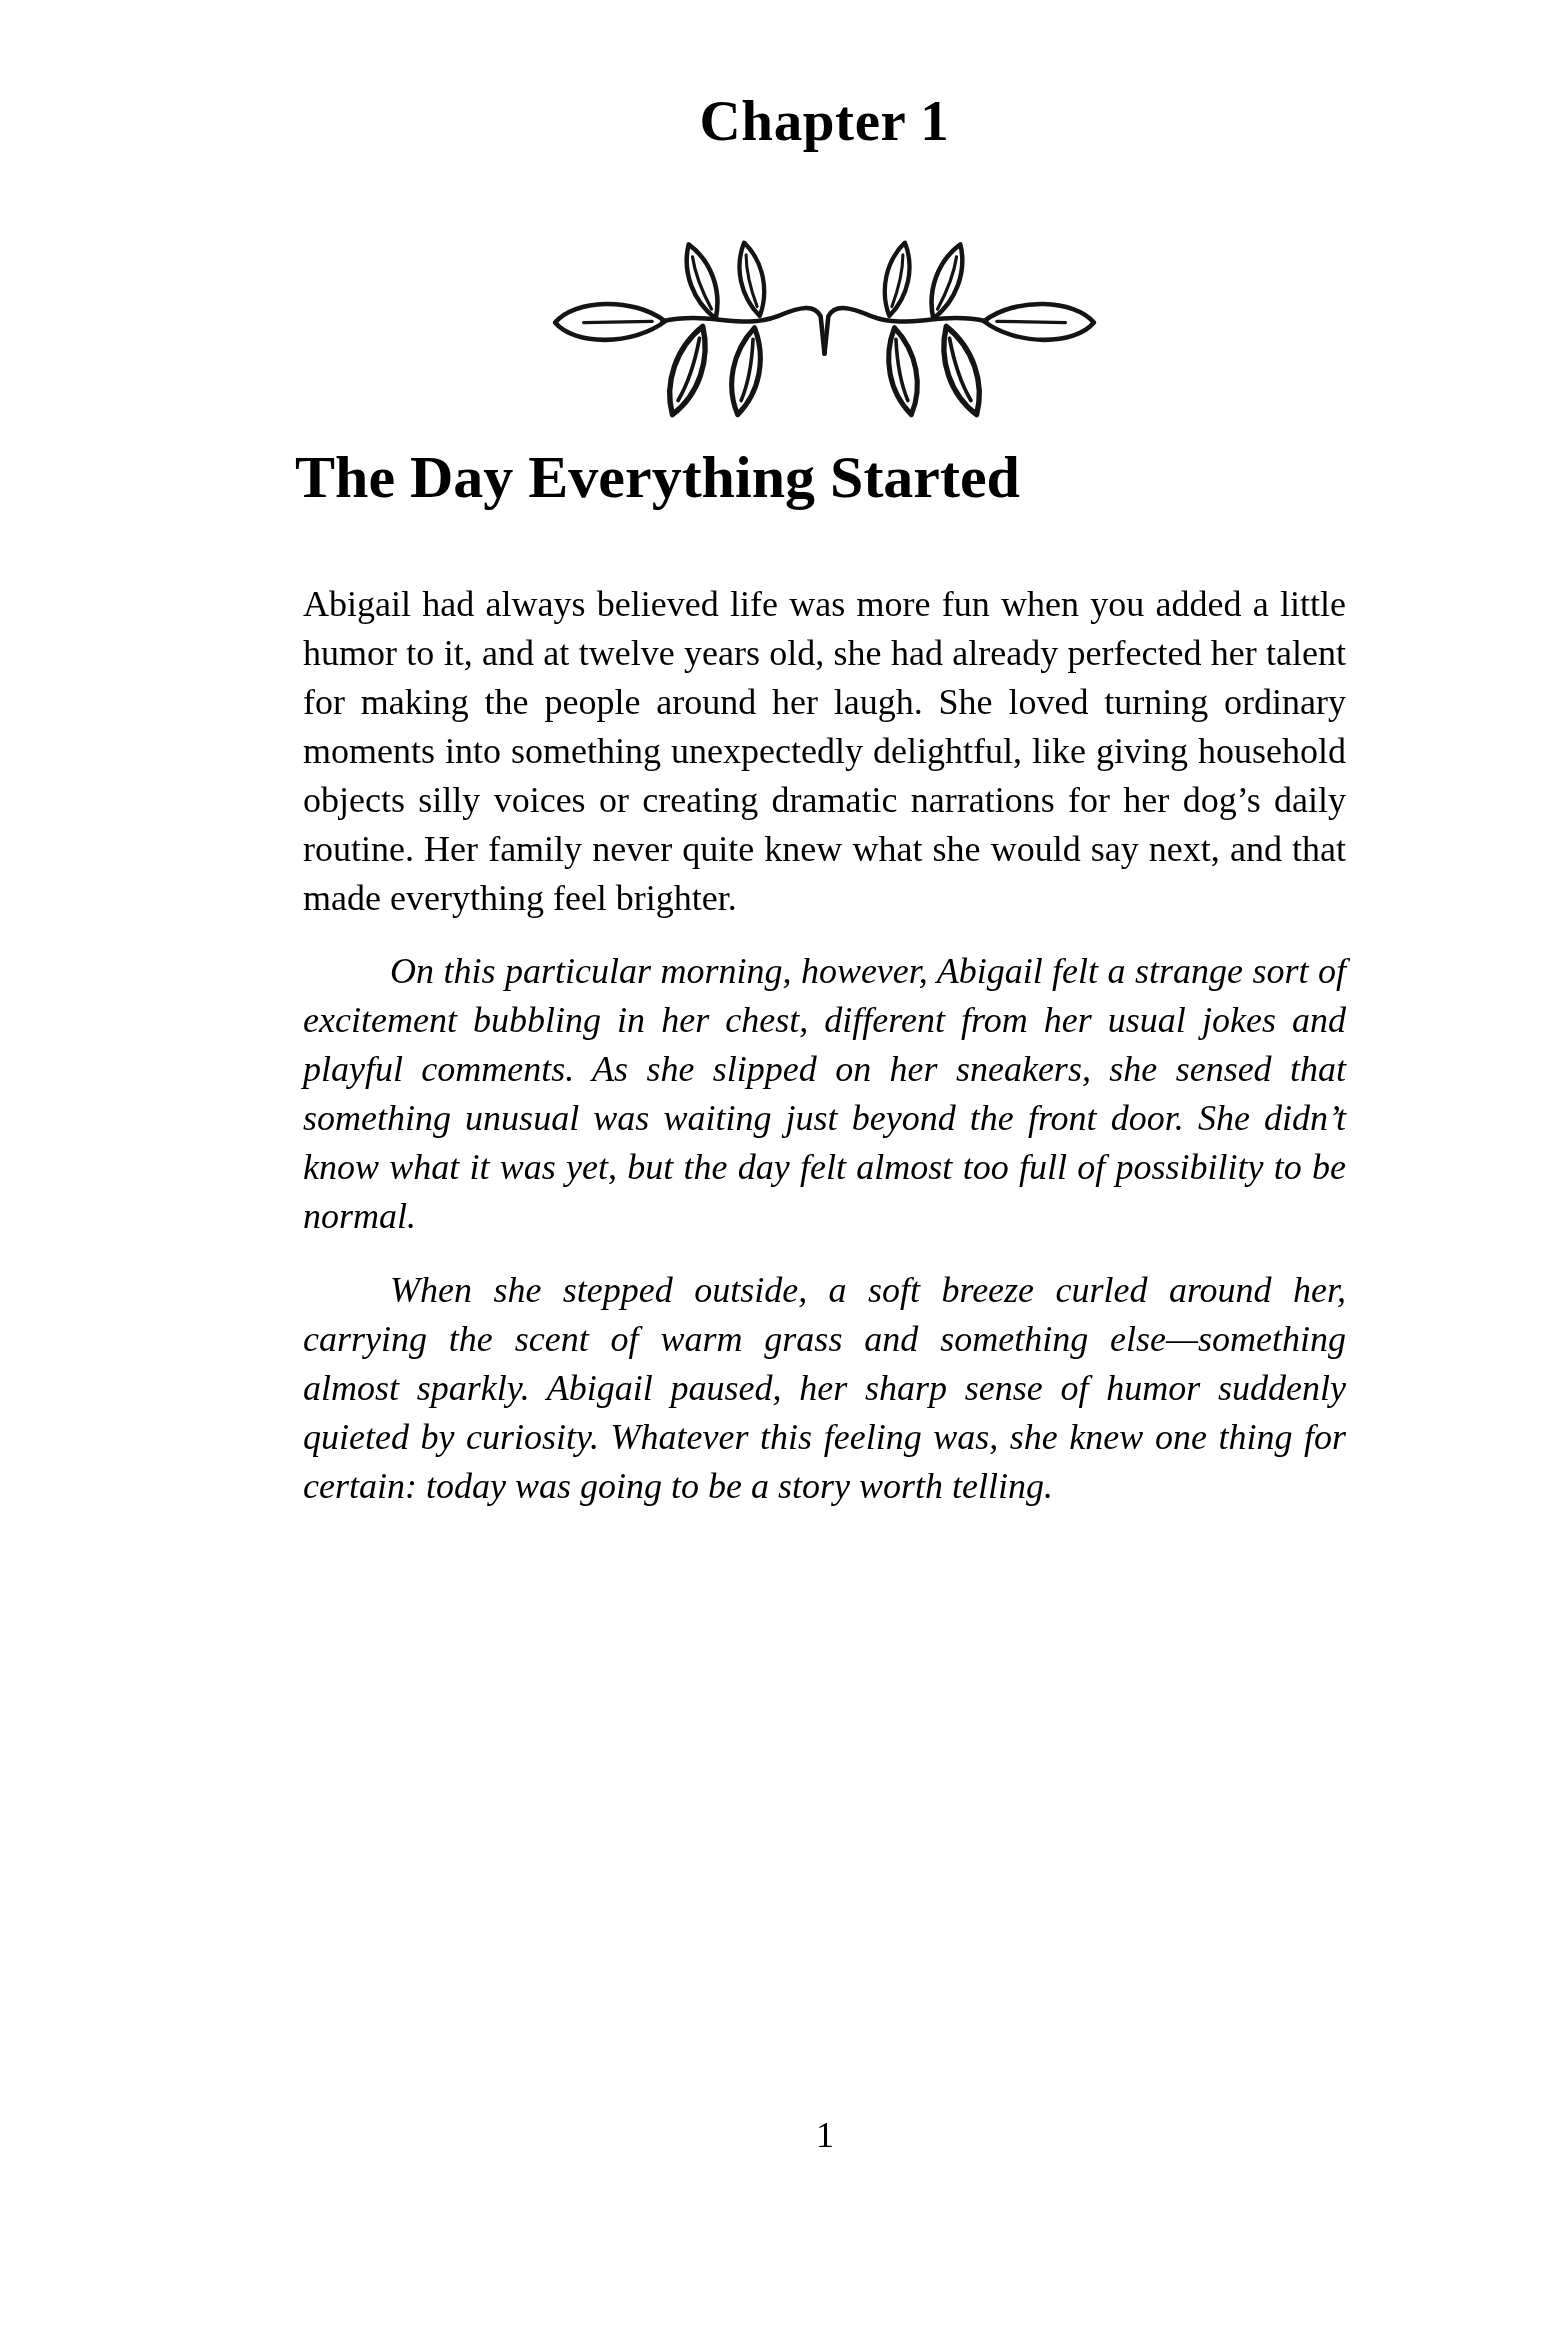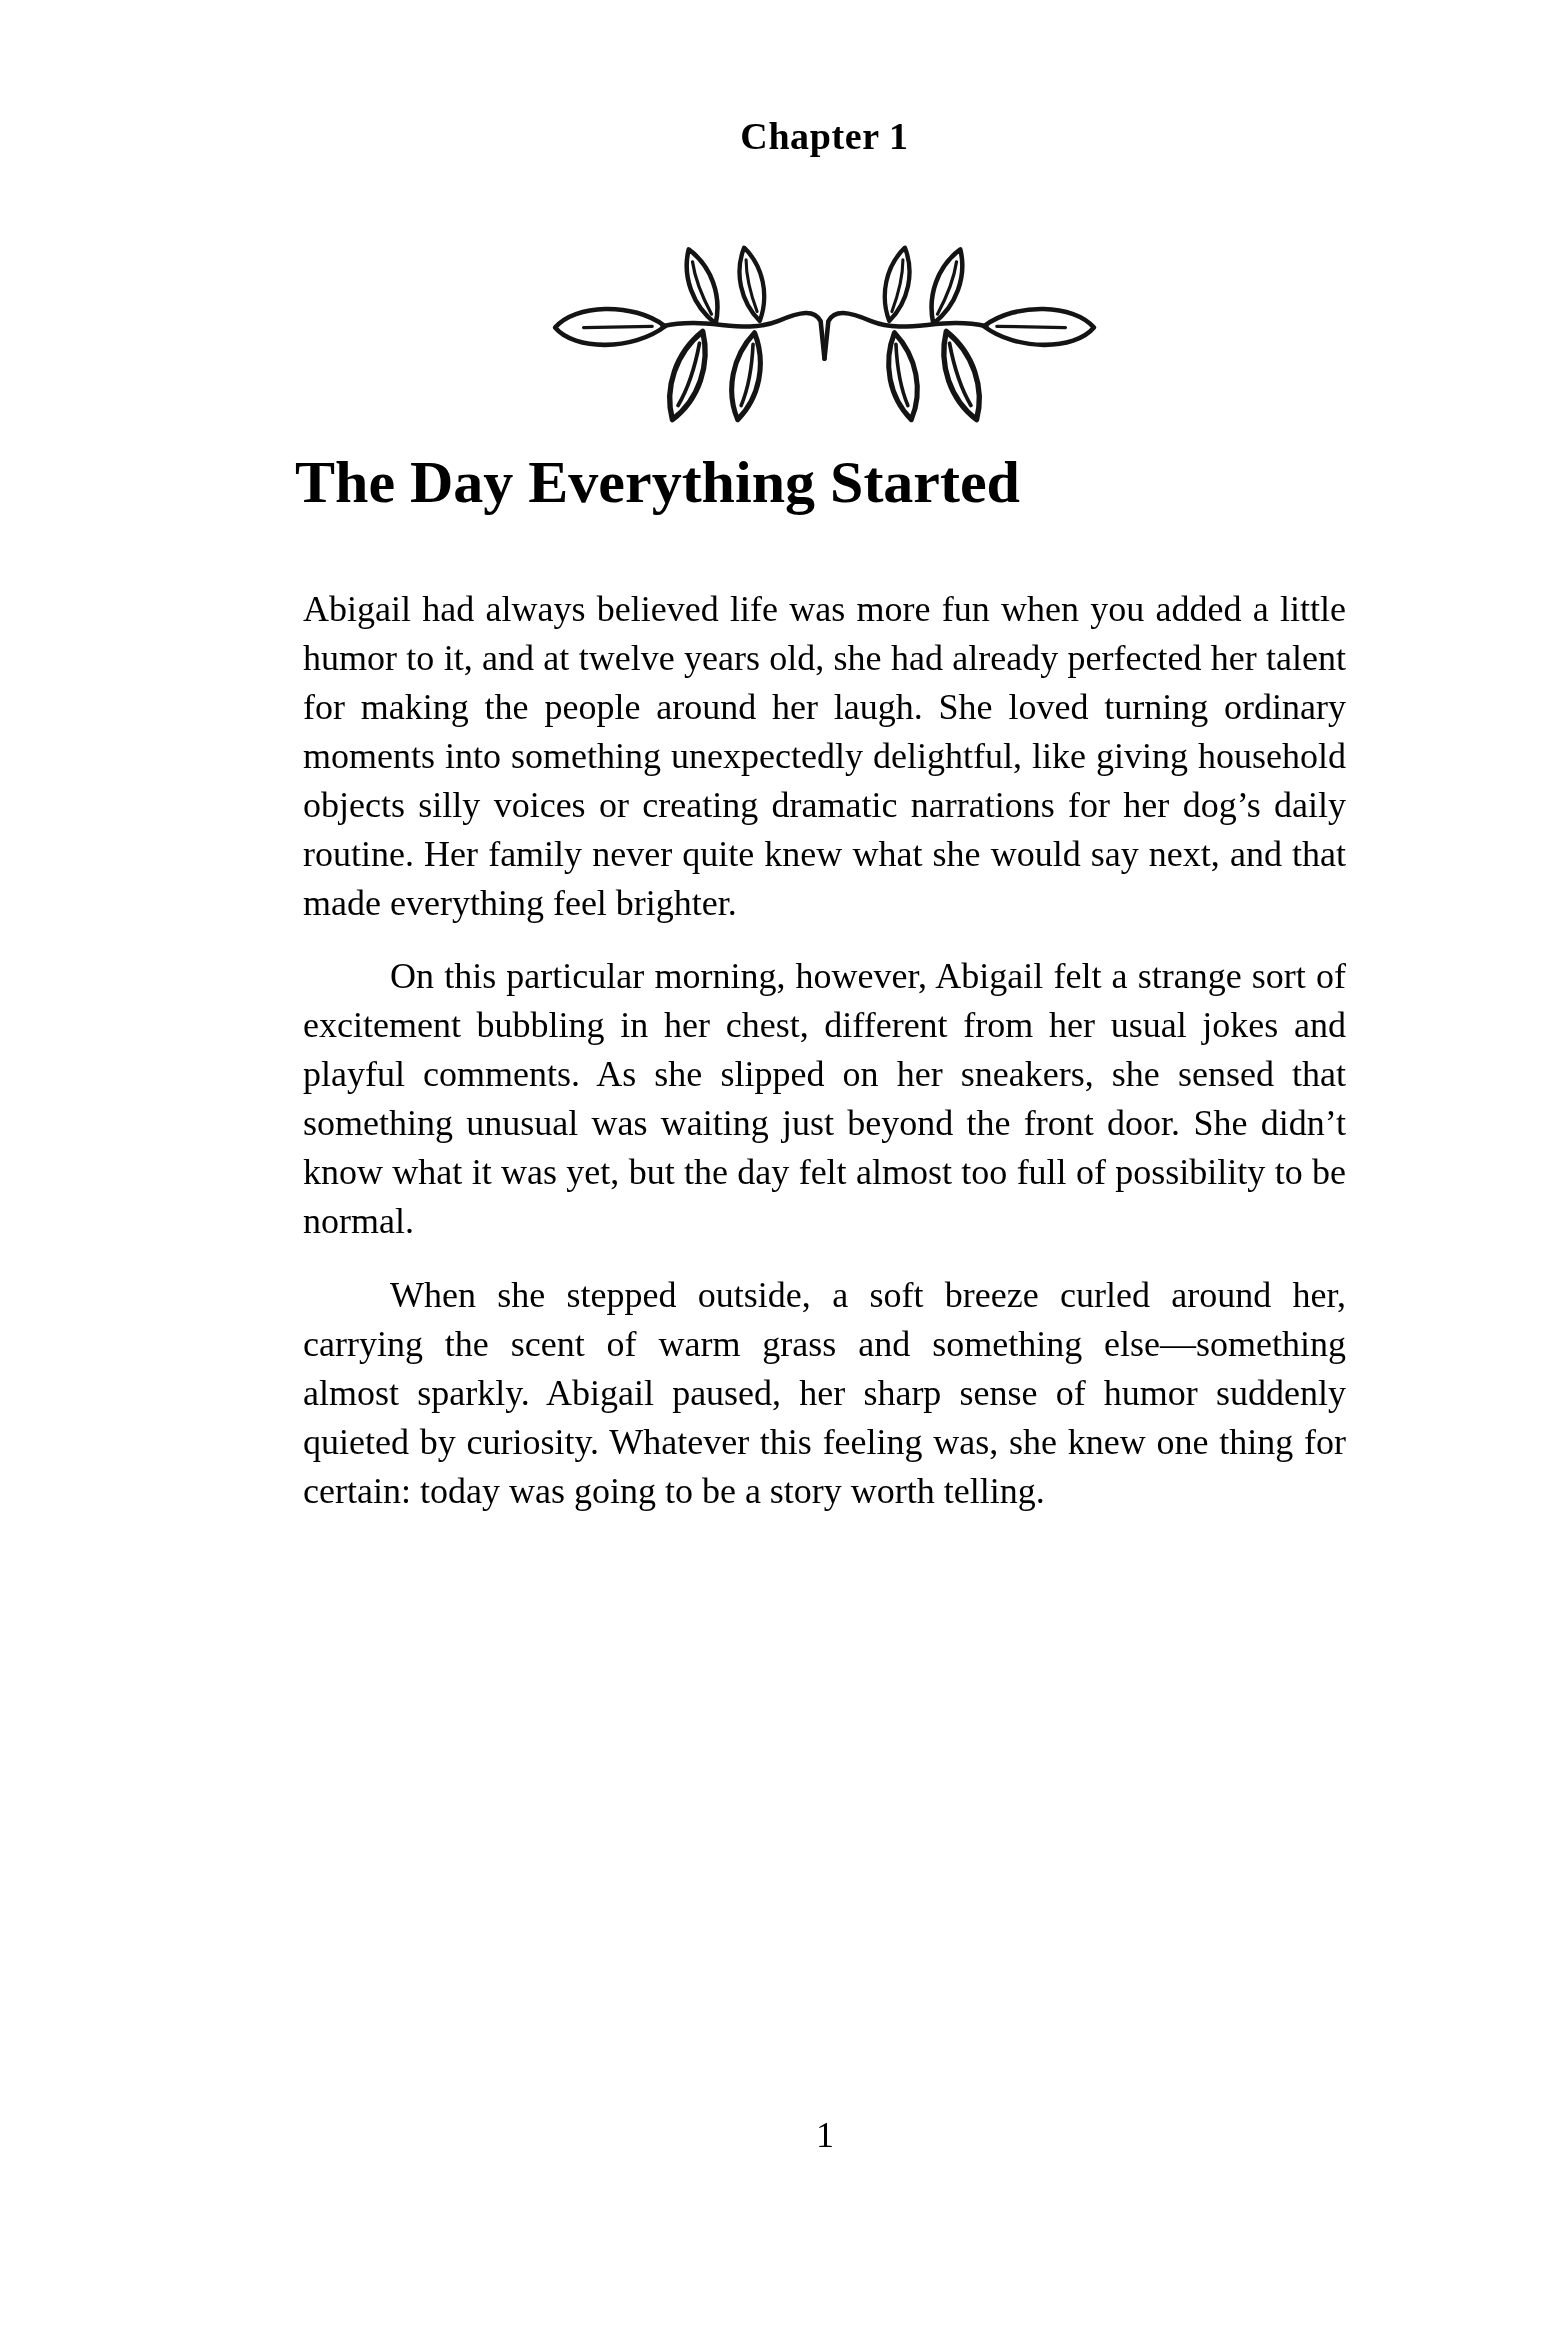--- a/index.html
+++ b/index.html
@@ -14,23 +14,23 @@
     background: #ffffff;
     color: #000000;
     font-family: "Liberation Serif", "DejaVu Serif", serif;
     overflow: hidden;
   }
   .content {
     margin-left: 295px;
     margin-right: 207px; 
   }
   .chapter-heading {
-    padding-top: 116px;
+    padding-top: 90px;
     text-align: center;
-    font-size: 38px;
+    font-size: 57px;
     font-weight: bold;
     line-height: 1.1;
     letter-spacing: 0.6px;
   }
   .ornament-wrap {
     margin-top: 71px;
     text-align: center;
   }
   .ornament-wrap svg {
     display: inline-block;
@@ -49,20 +49,21 @@
     line-height: 49px;
     text-align: justify;
     text-justify: inter-word;
   }
   .body-text p {
     margin: 8px;
   }
   .body-text p + p {
     margin-top: 24.6px;
     text-indent: 87px;
+    font-style: italic;
   }
   .page-number {
     position: absolute;
     bottom: 186px;
     left: 295px;
     width: 1060px;
     text-align: center;
     font-size: 36px;
   }
 </style>

